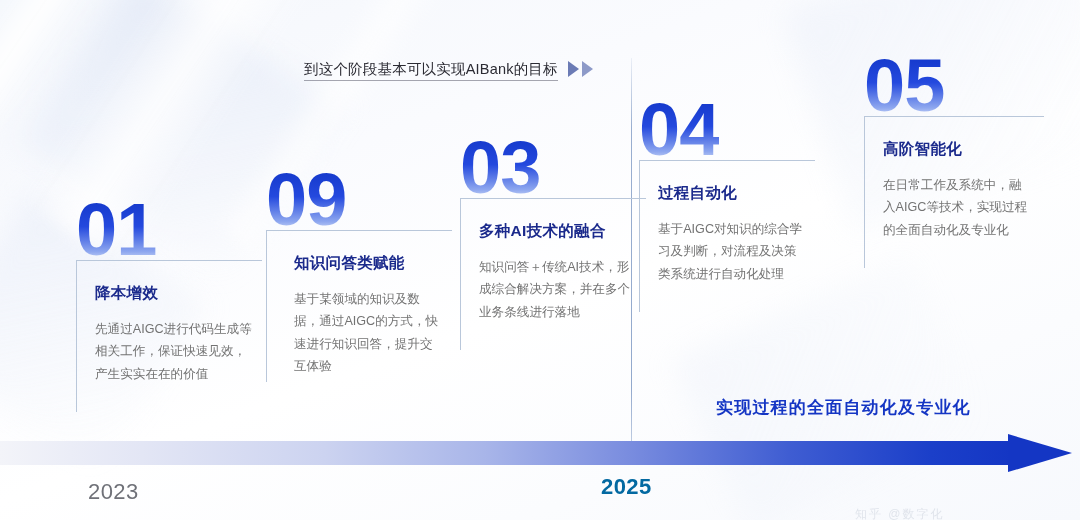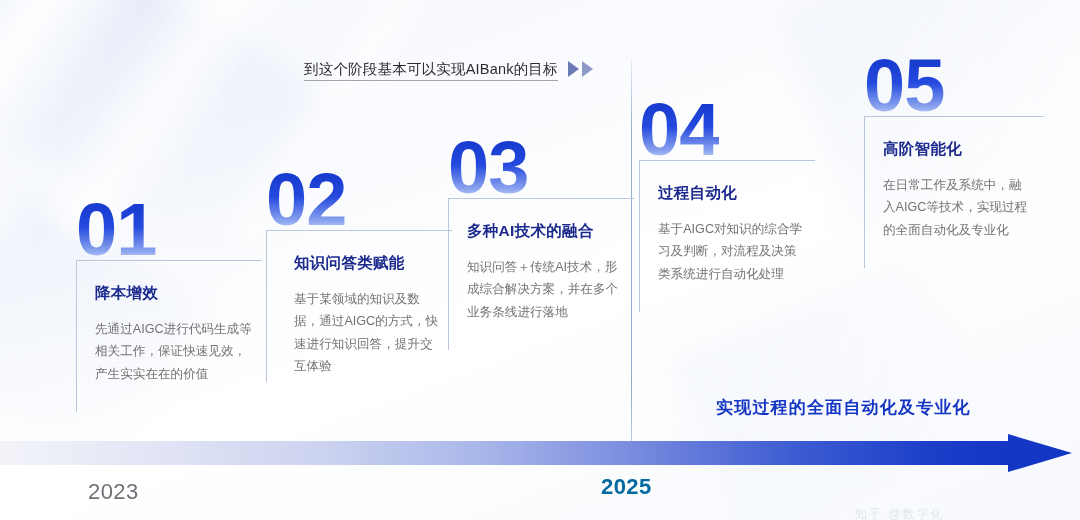--- a/index.html
+++ b/index.html
@@ -134,28 +134,28 @@
 
   <div class="step" style="left:76px;top:196px;width:186px;">
     <div class="num">01</div>
     <div class="card" style="height:152px;">
       <div class="ctitle">降本增效</div>
       <div class="cbody">先通过AIGC进行代码生成等相关工作，保证快速见效，产生实实在在的价值</div>
     </div>
   </div>
 
   <div class="step" style="left:266px;top:166px;width:186px;">
-    <div class="num">02</div>
+    <div class="num">09</div>
     <div class="card" style="height:152px;padding-left:27px;">
       <div class="ctitle">知识问答类赋能</div>
       <div class="cbody">基于某领域的知识及数据，通过AIGC的方式，快速进行知识回答，提升交互体验</div>
     </div>
   </div>
 
-  <div class="step" style="left:448px;top:134px;width:186px;">
+  <div class="step" style="left:460px;top:134px;width:186px;">
     <div class="num">03</div>
     <div class="card" style="height:152px;">
       <div class="ctitle">多种AI技术的融合</div>
       <div class="cbody">知识问答＋传统AI技术，形成综合解决方案，并在多个业务条线进行落地</div>
     </div>
   </div>
 
   <div class="step" style="left:639px;top:96px;width:176px;">
     <div class="num">04</div>
     <div class="card" style="height:152px;">

